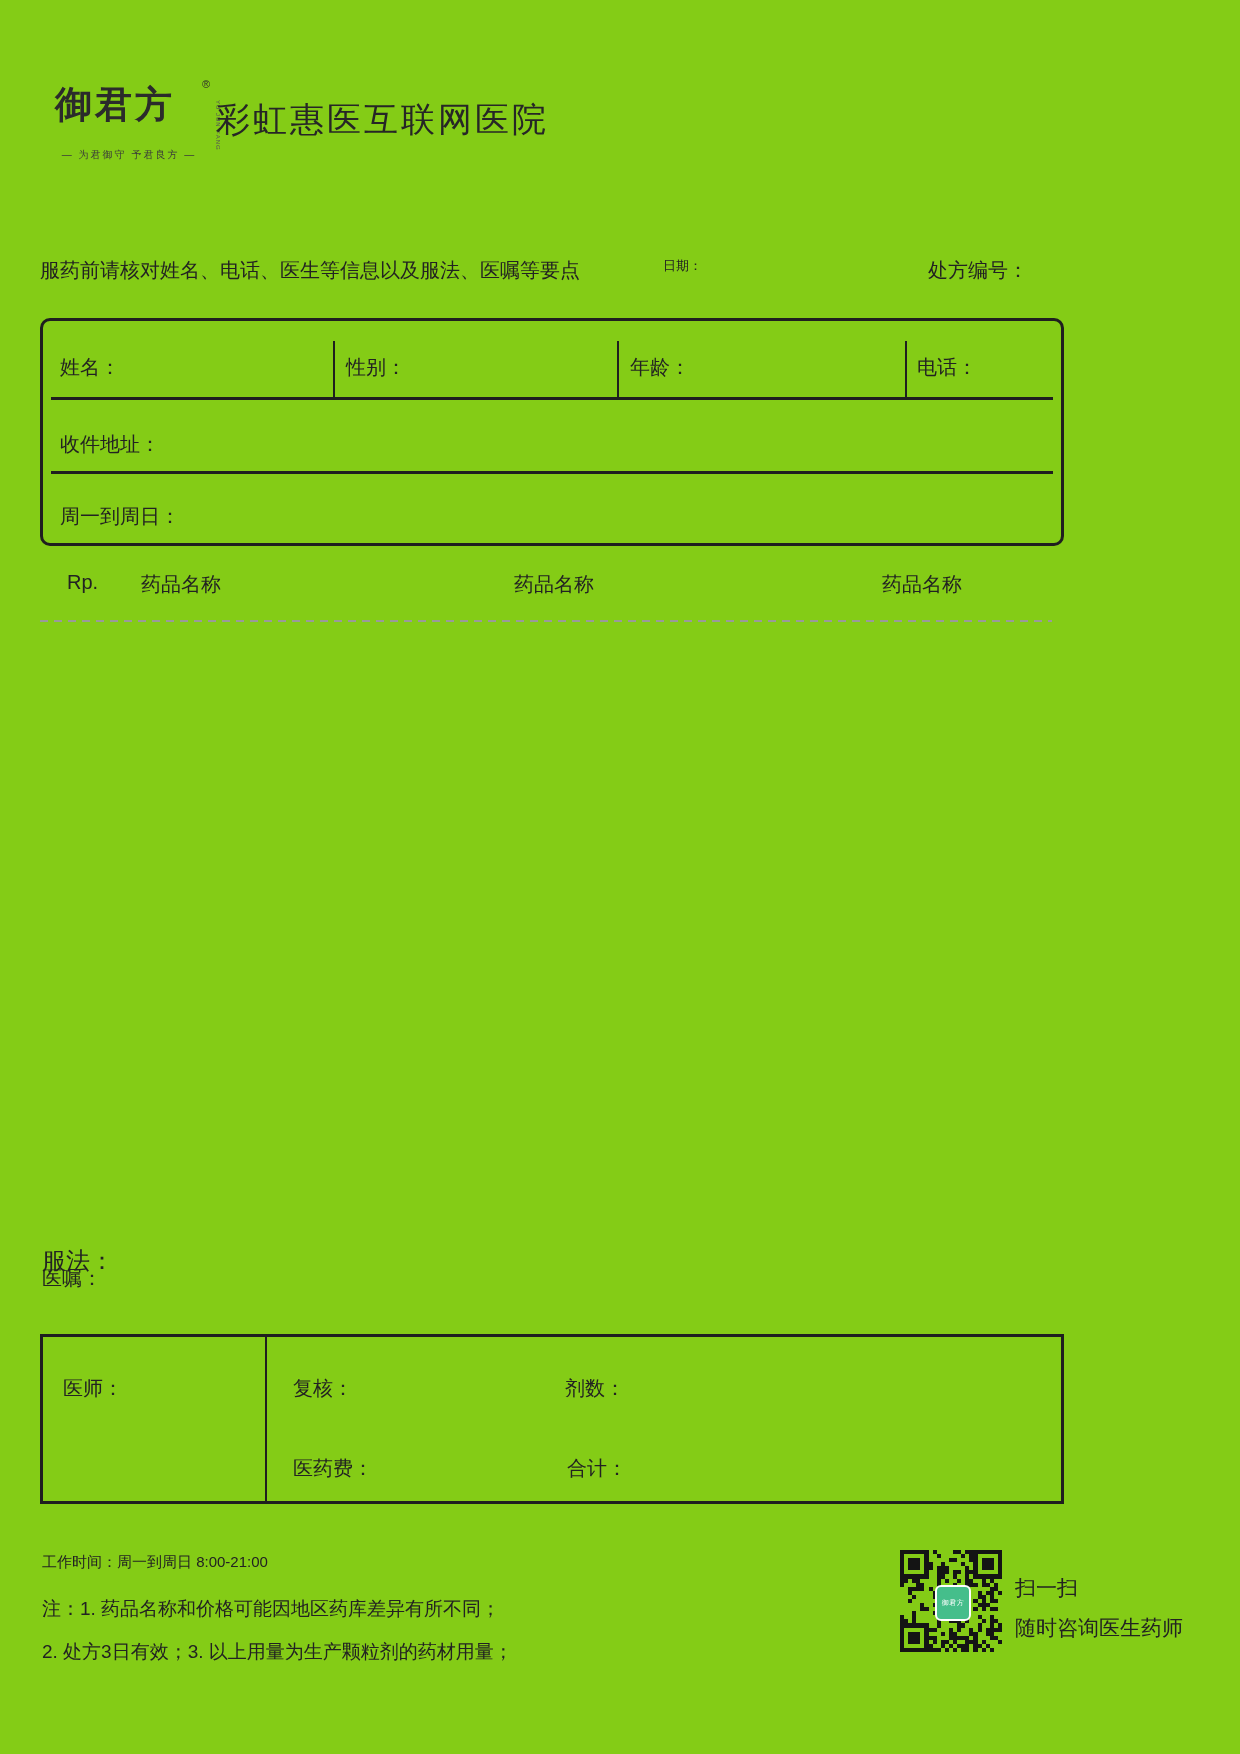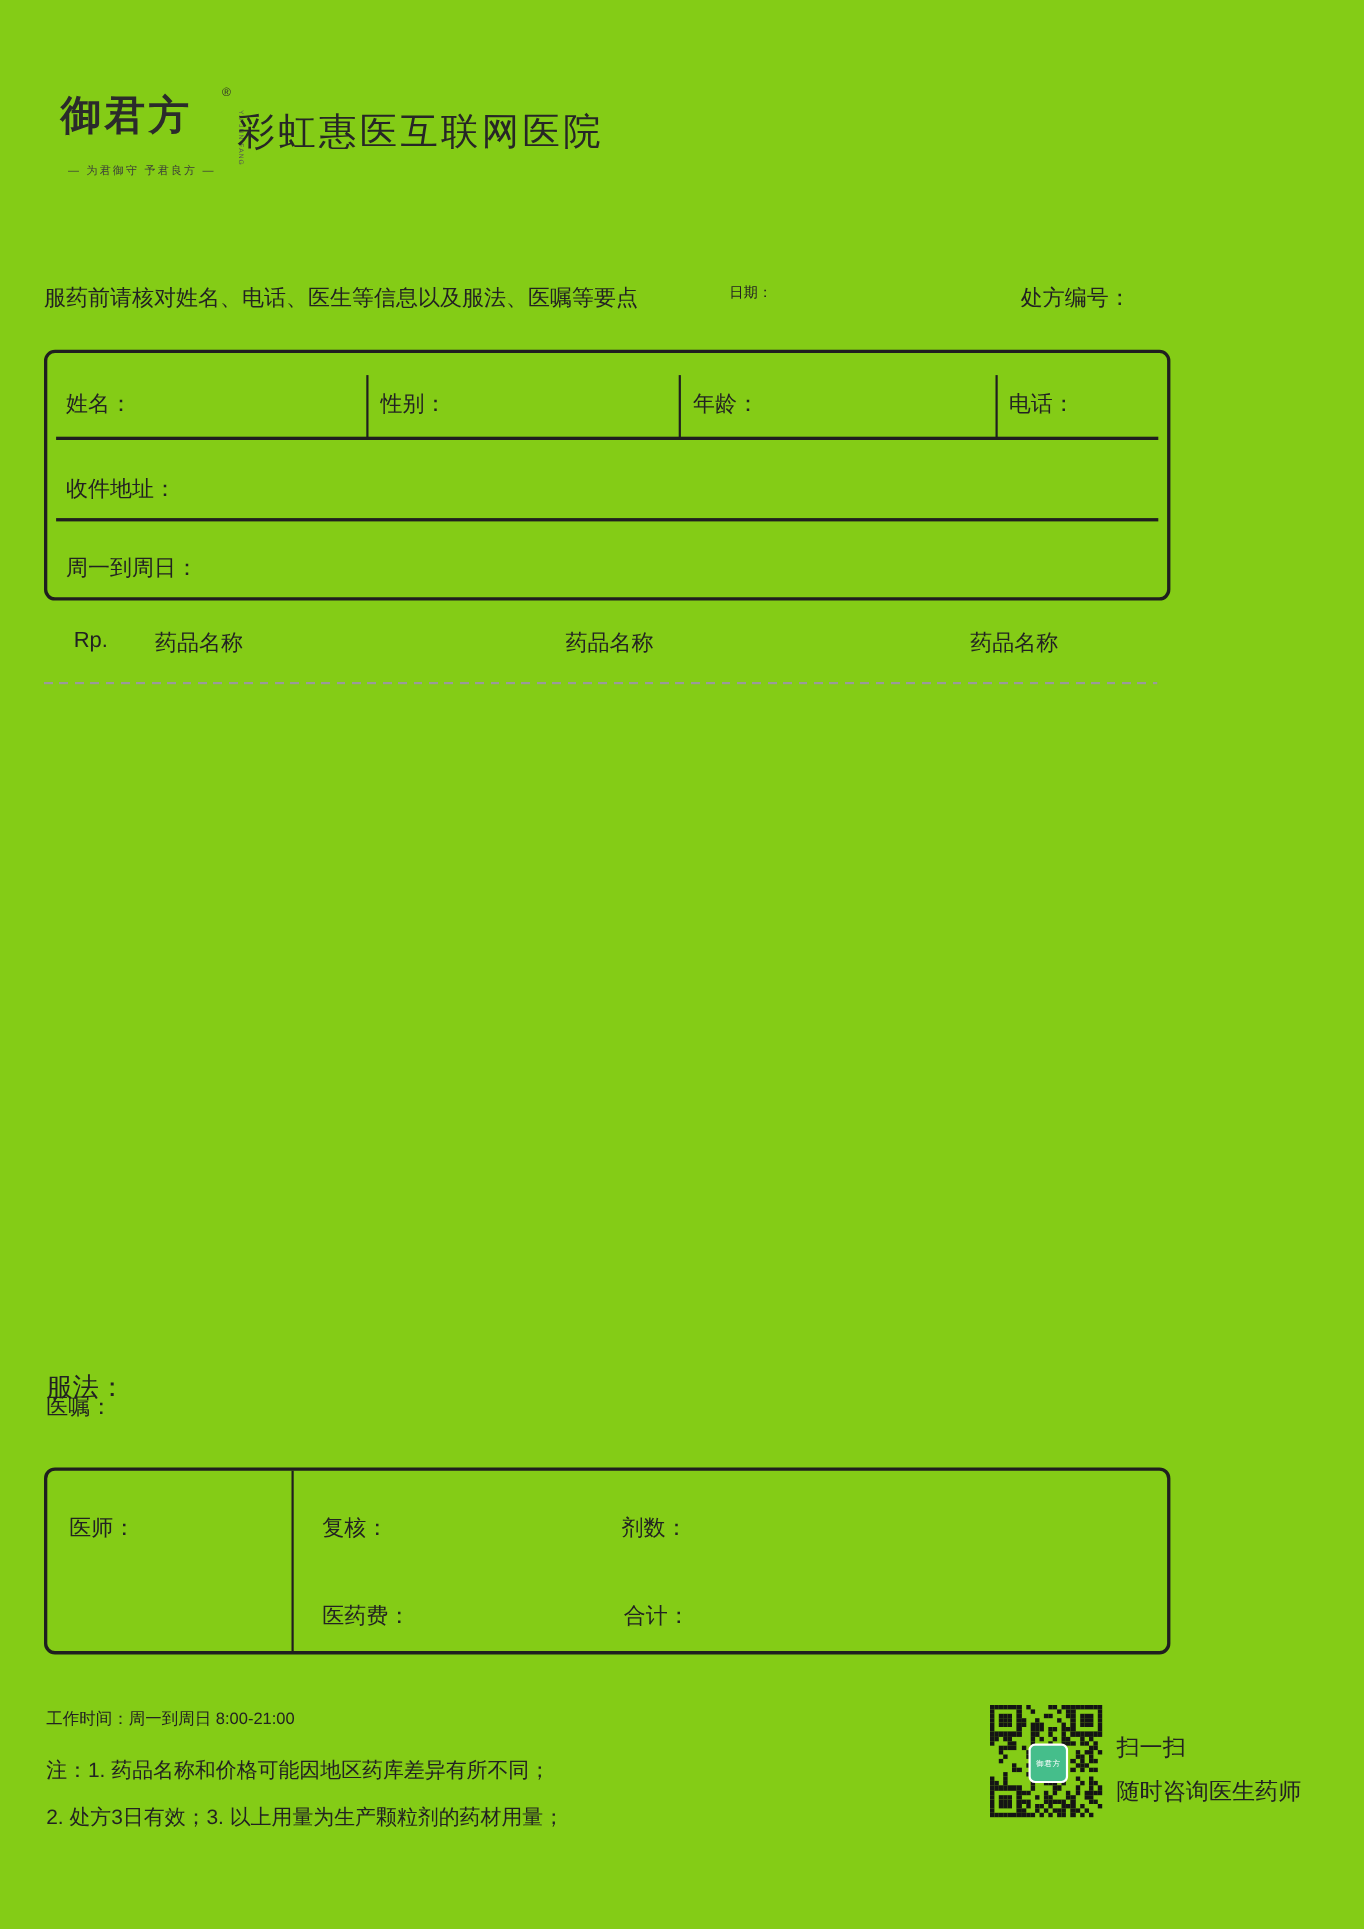--- a/index.html
+++ b/index.html
@@ -86,21 +86,21 @@
   
   .rx-body{left:40px;top:630px;width:1012px;height:570px;}
 
   
   .usage-label{left:42px;top:1218px;font-size:24px;margin-top:27px;}
   .advice-label{left:42px;top:1265px;font-size:20px;}
 
   
   .signoff-box{
     left:40px;top:1334px;width:1018px;height:164px;
-    border:3px solid #1f1f1f;border-radius:10px;
+    border:3px solid #1f1f1f;border-radius:0;
   }
   .so-vline{position:absolute;left:222px;top:0;bottom:0;width:2px;background:#1f1f1f;}
   .so-label{position:absolute;font-size:20px;white-space:nowrap;}
   .so-doctor{left:20px;top:38px;}
   .so-review{left:250px;top:38px;}
   .so-dose{left:522px;top:38px;}
   .so-fee{left:250px;top:118px;}
   .so-total{left:524px;top:118px;}
 
   

